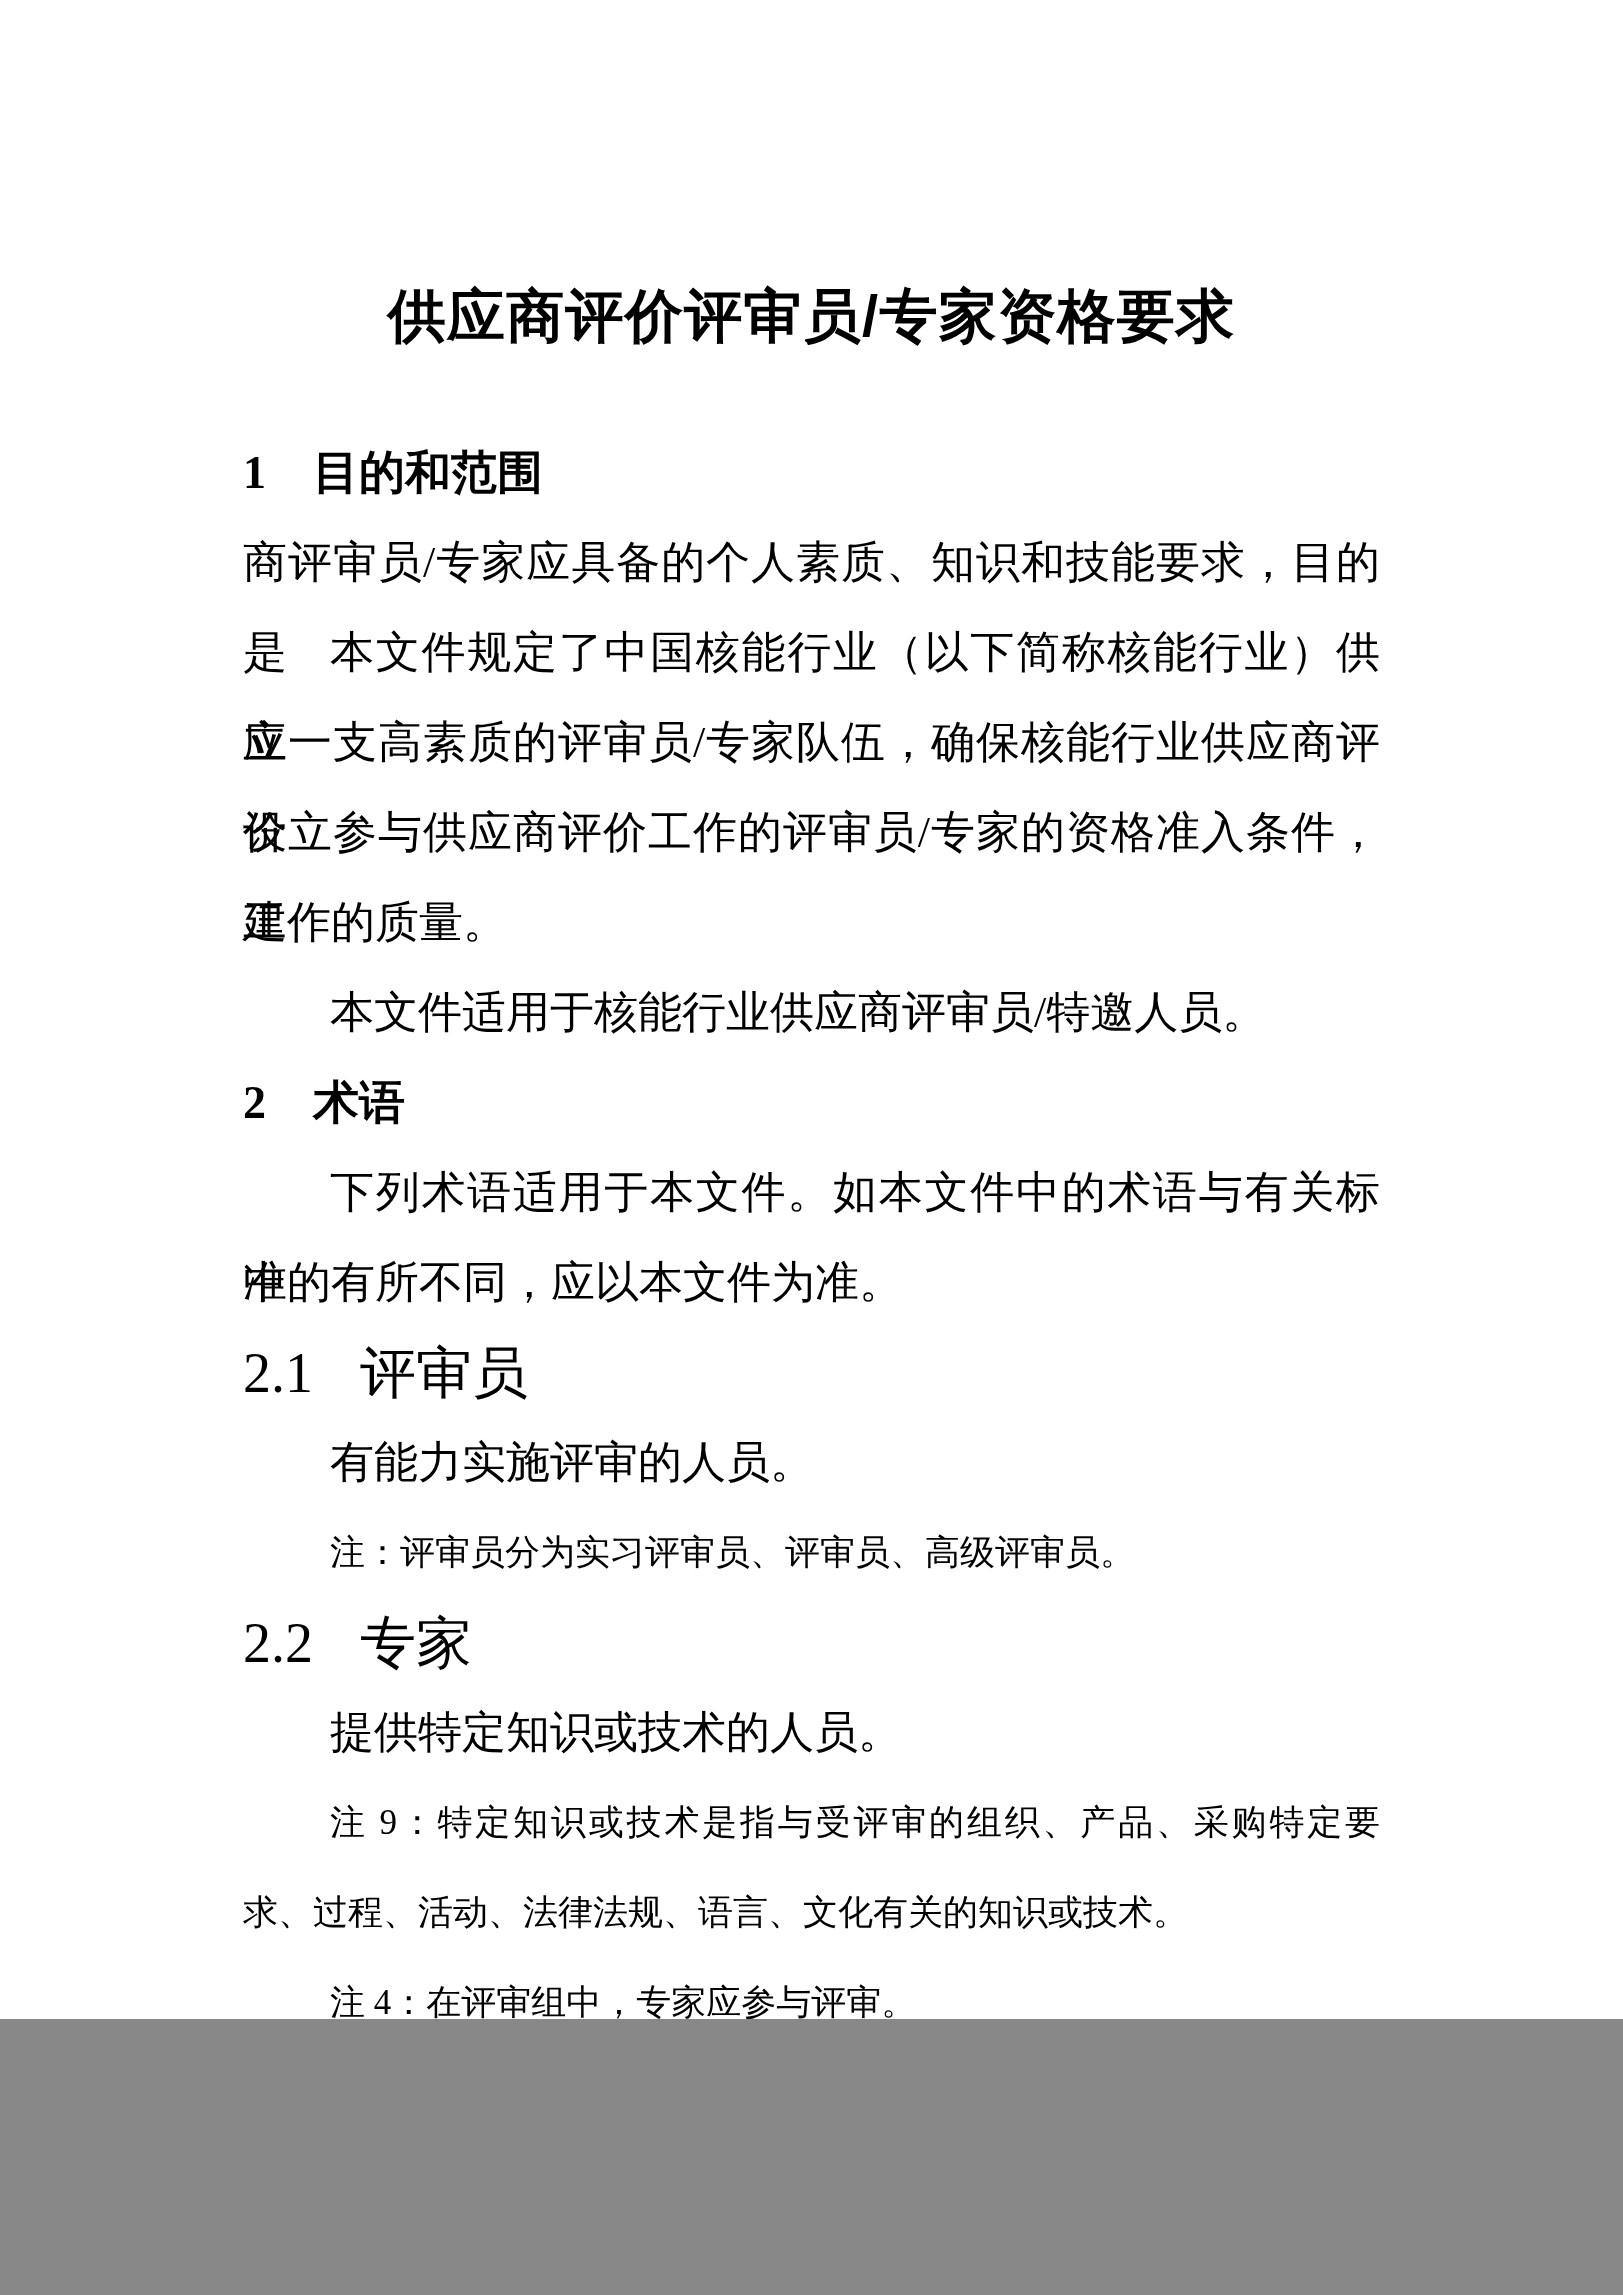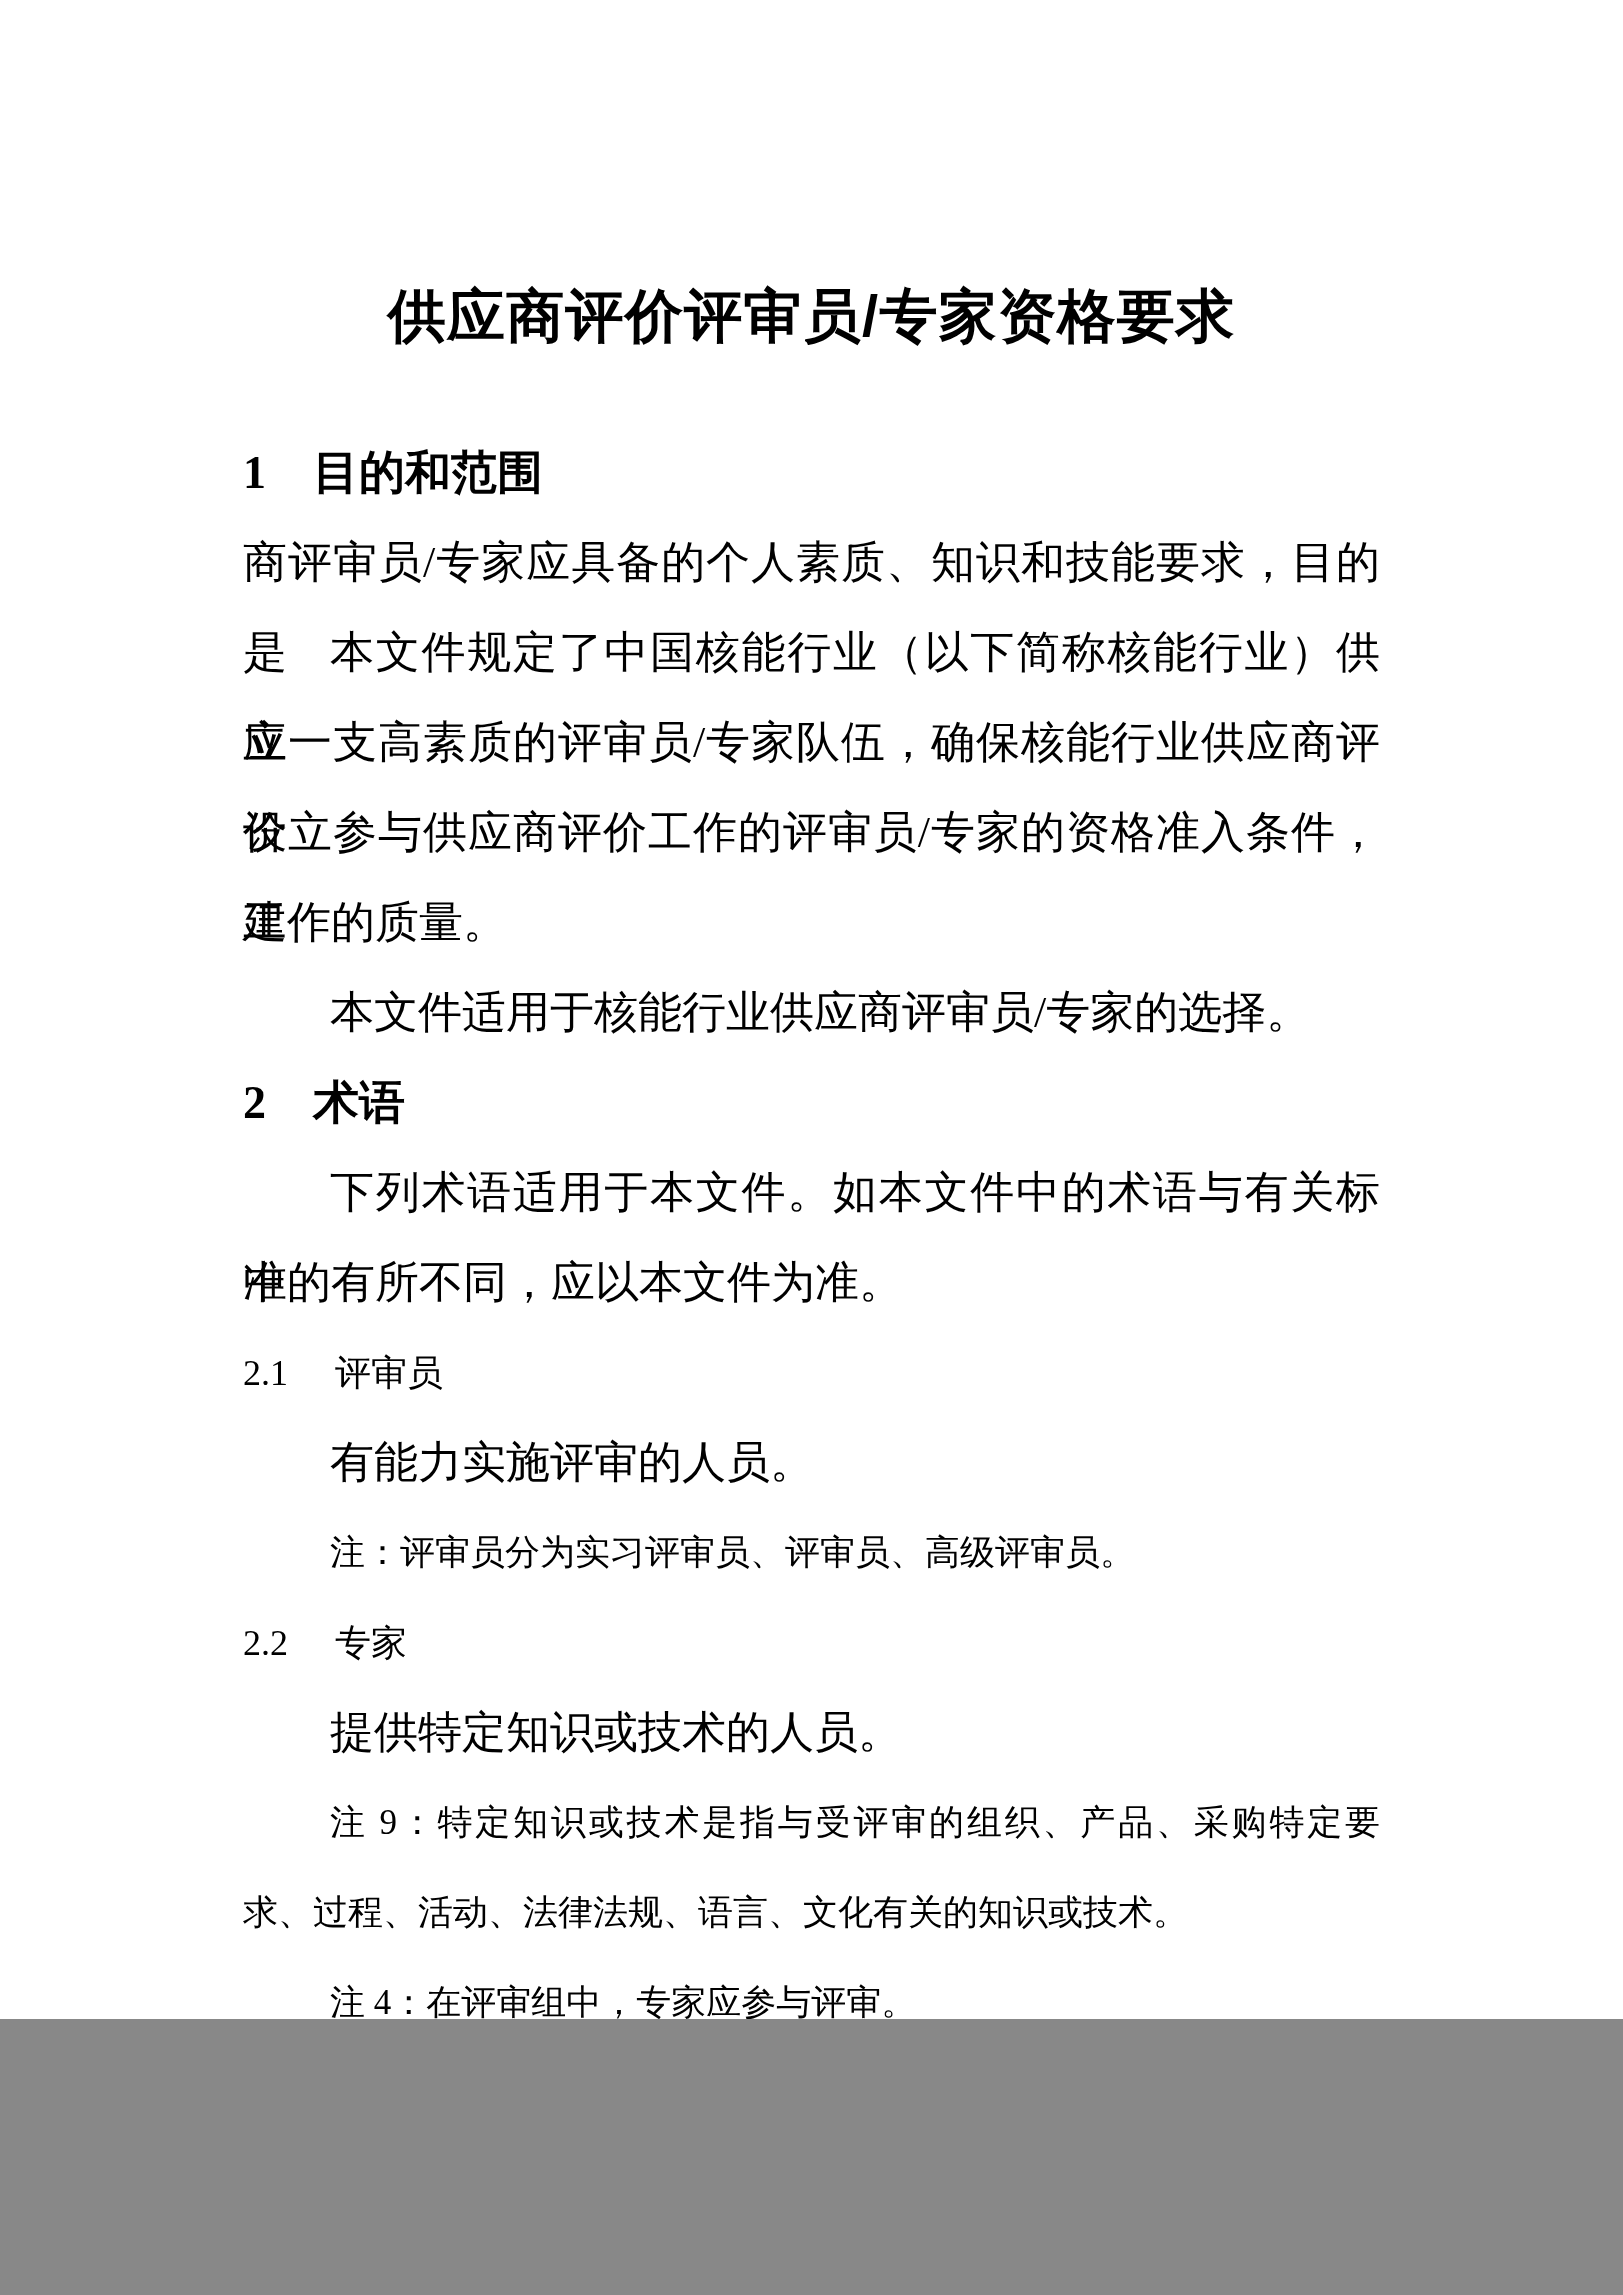--- a/index.html
+++ b/index.html
@@ -36,21 +36,21 @@
     font-size: 35px;
   }
   .hrow {
     display: flex;
     gap: 47px;
     font-size: 46px;
     line-height: 90px;
     height: 90px;
   }
   .hrow.bold { font-weight: 700; }
-  .hrow.sub { font-size: 36px; font-weight: 400; }
+  .hrow.sub { font-size: 56px; font-weight: 400; }
   .pagenum {
     position: absolute;
     top: 2119px;
     left: 0;
     width: 100%;
     text-align: center;
     font-size: 37px;
     line-height: 1.2;
   }
 </style>
@@ -65,21 +65,21 @@
     <span>1</span>
       <span>目的和范围</span>
   </div>
 
   <div class="line j">商评审员/专家应具备的个人素质、知识和技能要求，目的是</div>
   <div class="line ind j">本文件规定了中国核能行业（以下简称核能行业）供应</div>
   <div class="line j">立一支高素质的评审员/专家队伍，确保核能行业供应商评价</div>
   <div class="line j">设立参与供应商评价工作的评审员/专家的资格准入条件，建</div>
   <div class="line">工作的质量。</div>
 
-  <div class="line ind">本文件适用于核能行业供应商评审员/专家的选择。</div>
+  <div class="line ind">本文件适用于核能行业供应商评审员/特邀人员。</div>
 
   <div class="hrow bold">
     <span>2</span>
       <span>术语</span>
   </div>
 
   <div class="line ind j">下列术语适用于本文件。如本文件中的术语与有关标准</div>
   <div class="line">中的有所不同，应以本文件为准。</div>
 
   <div class="hrow sub">

